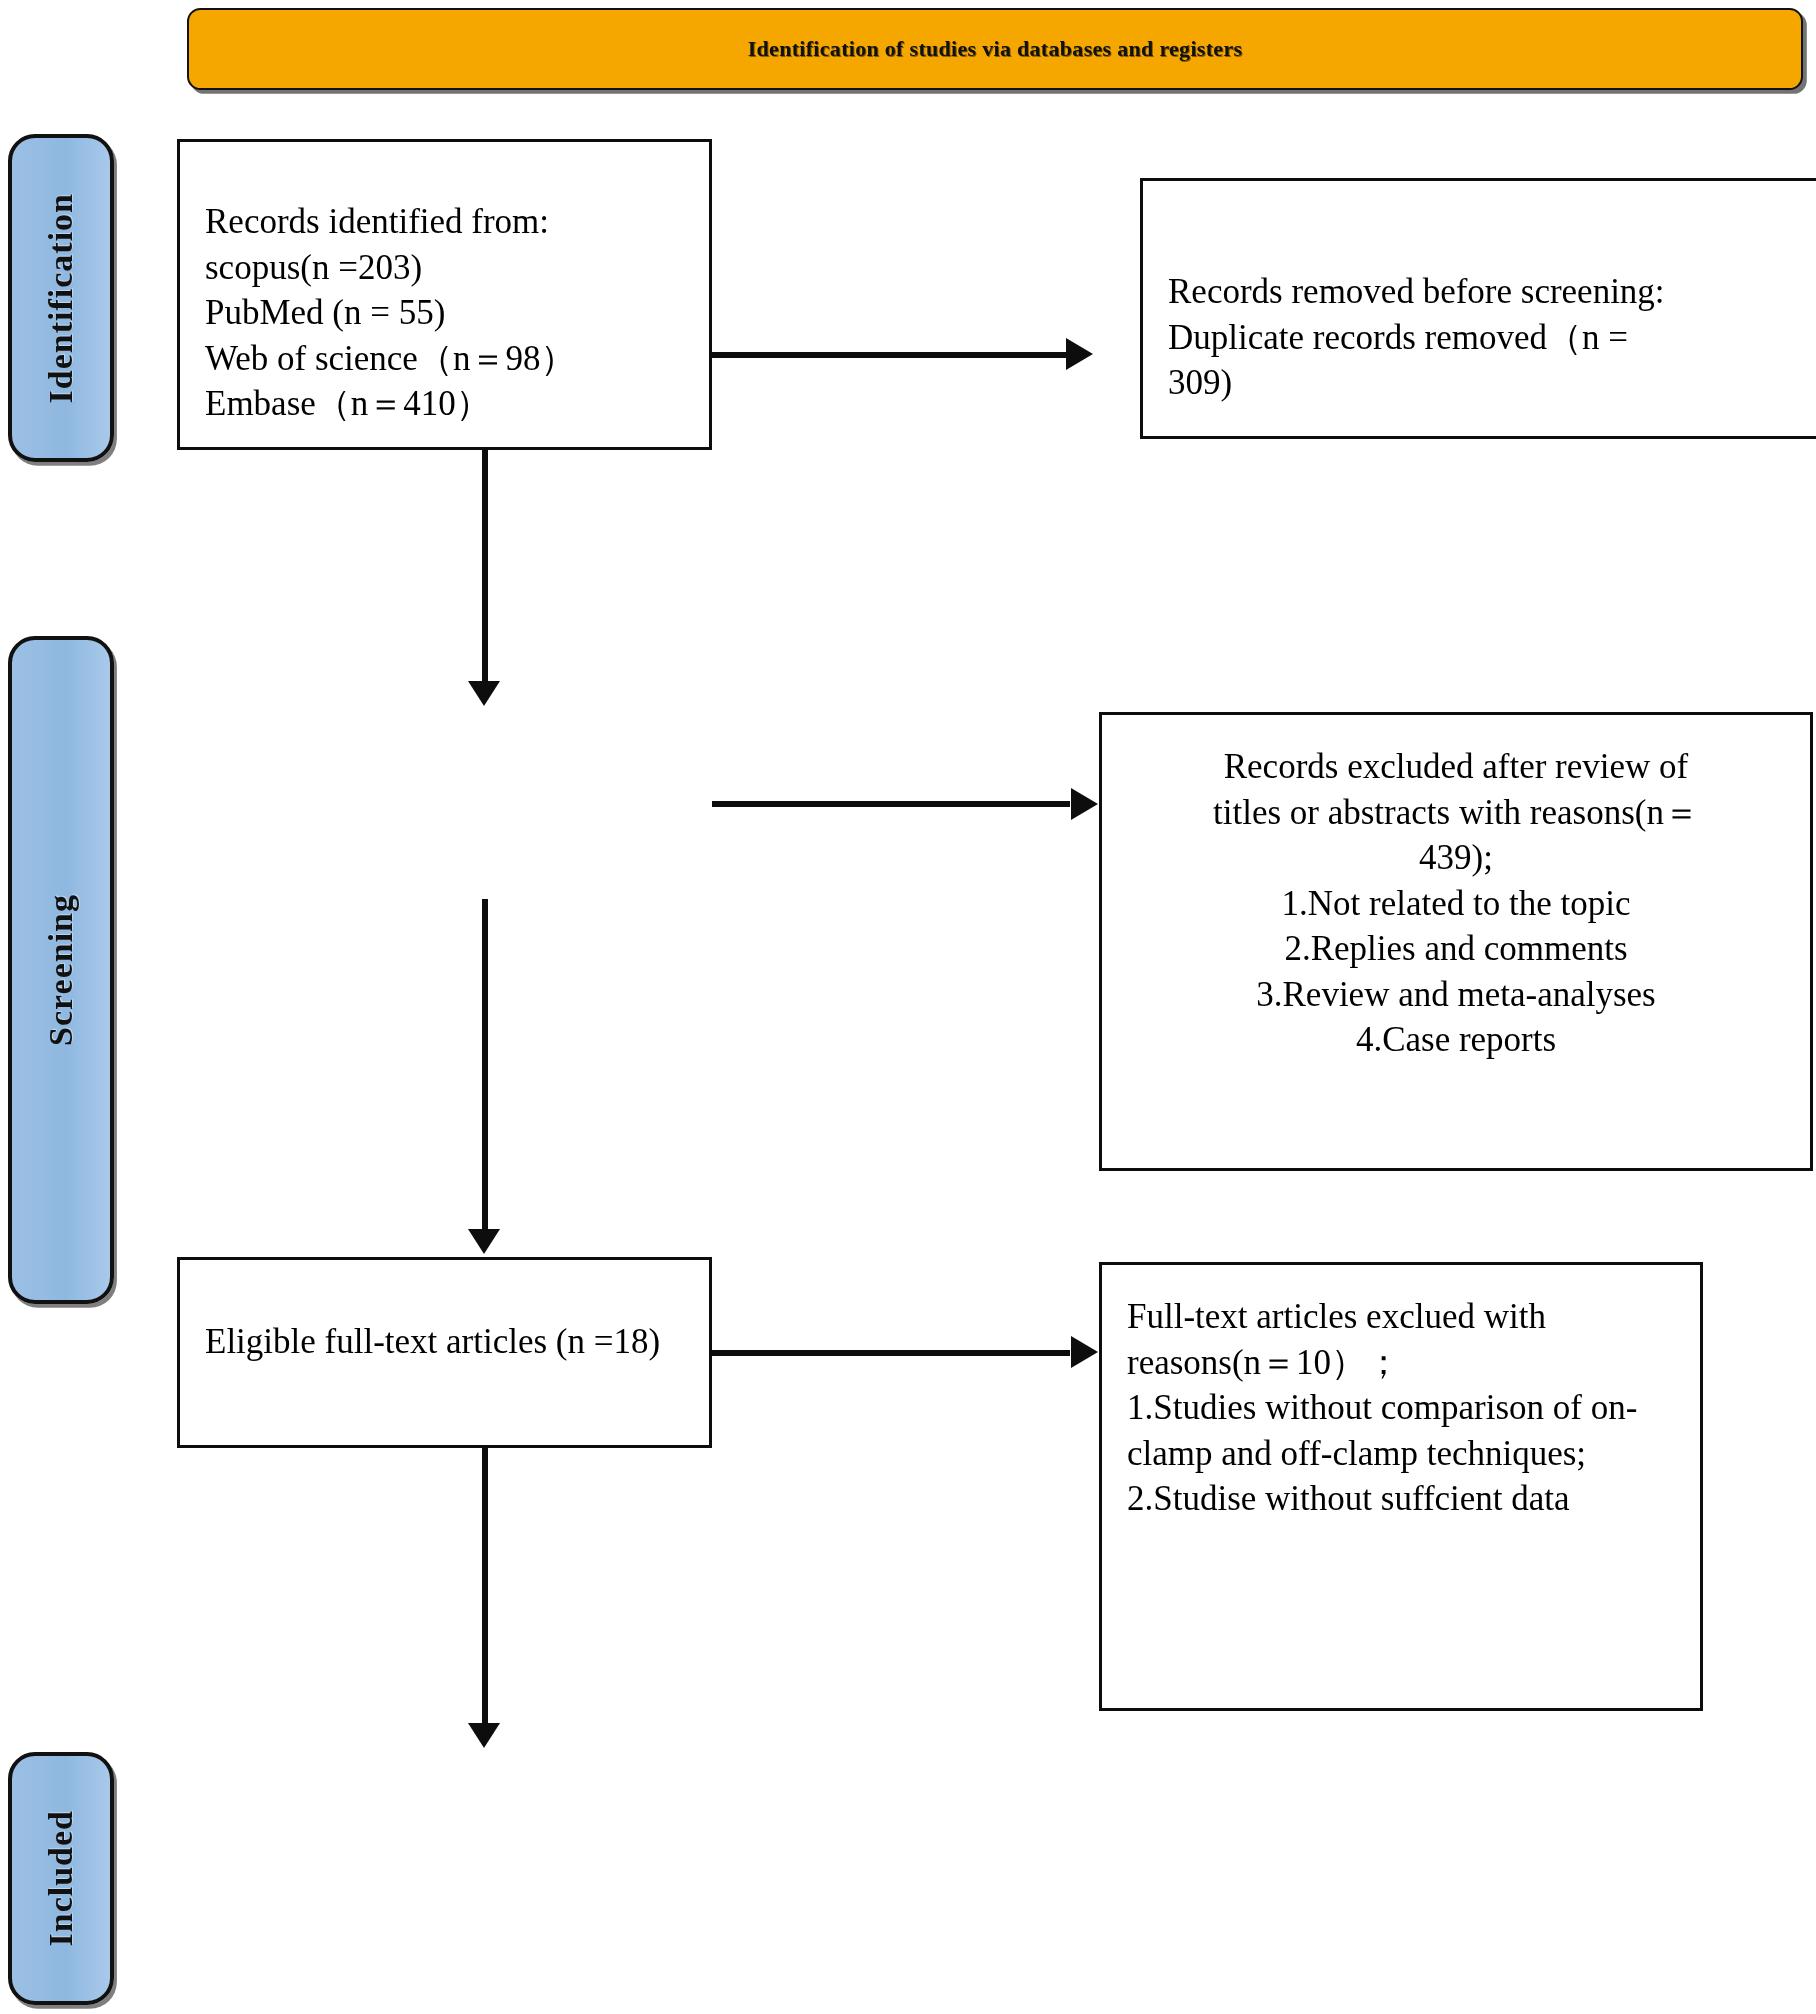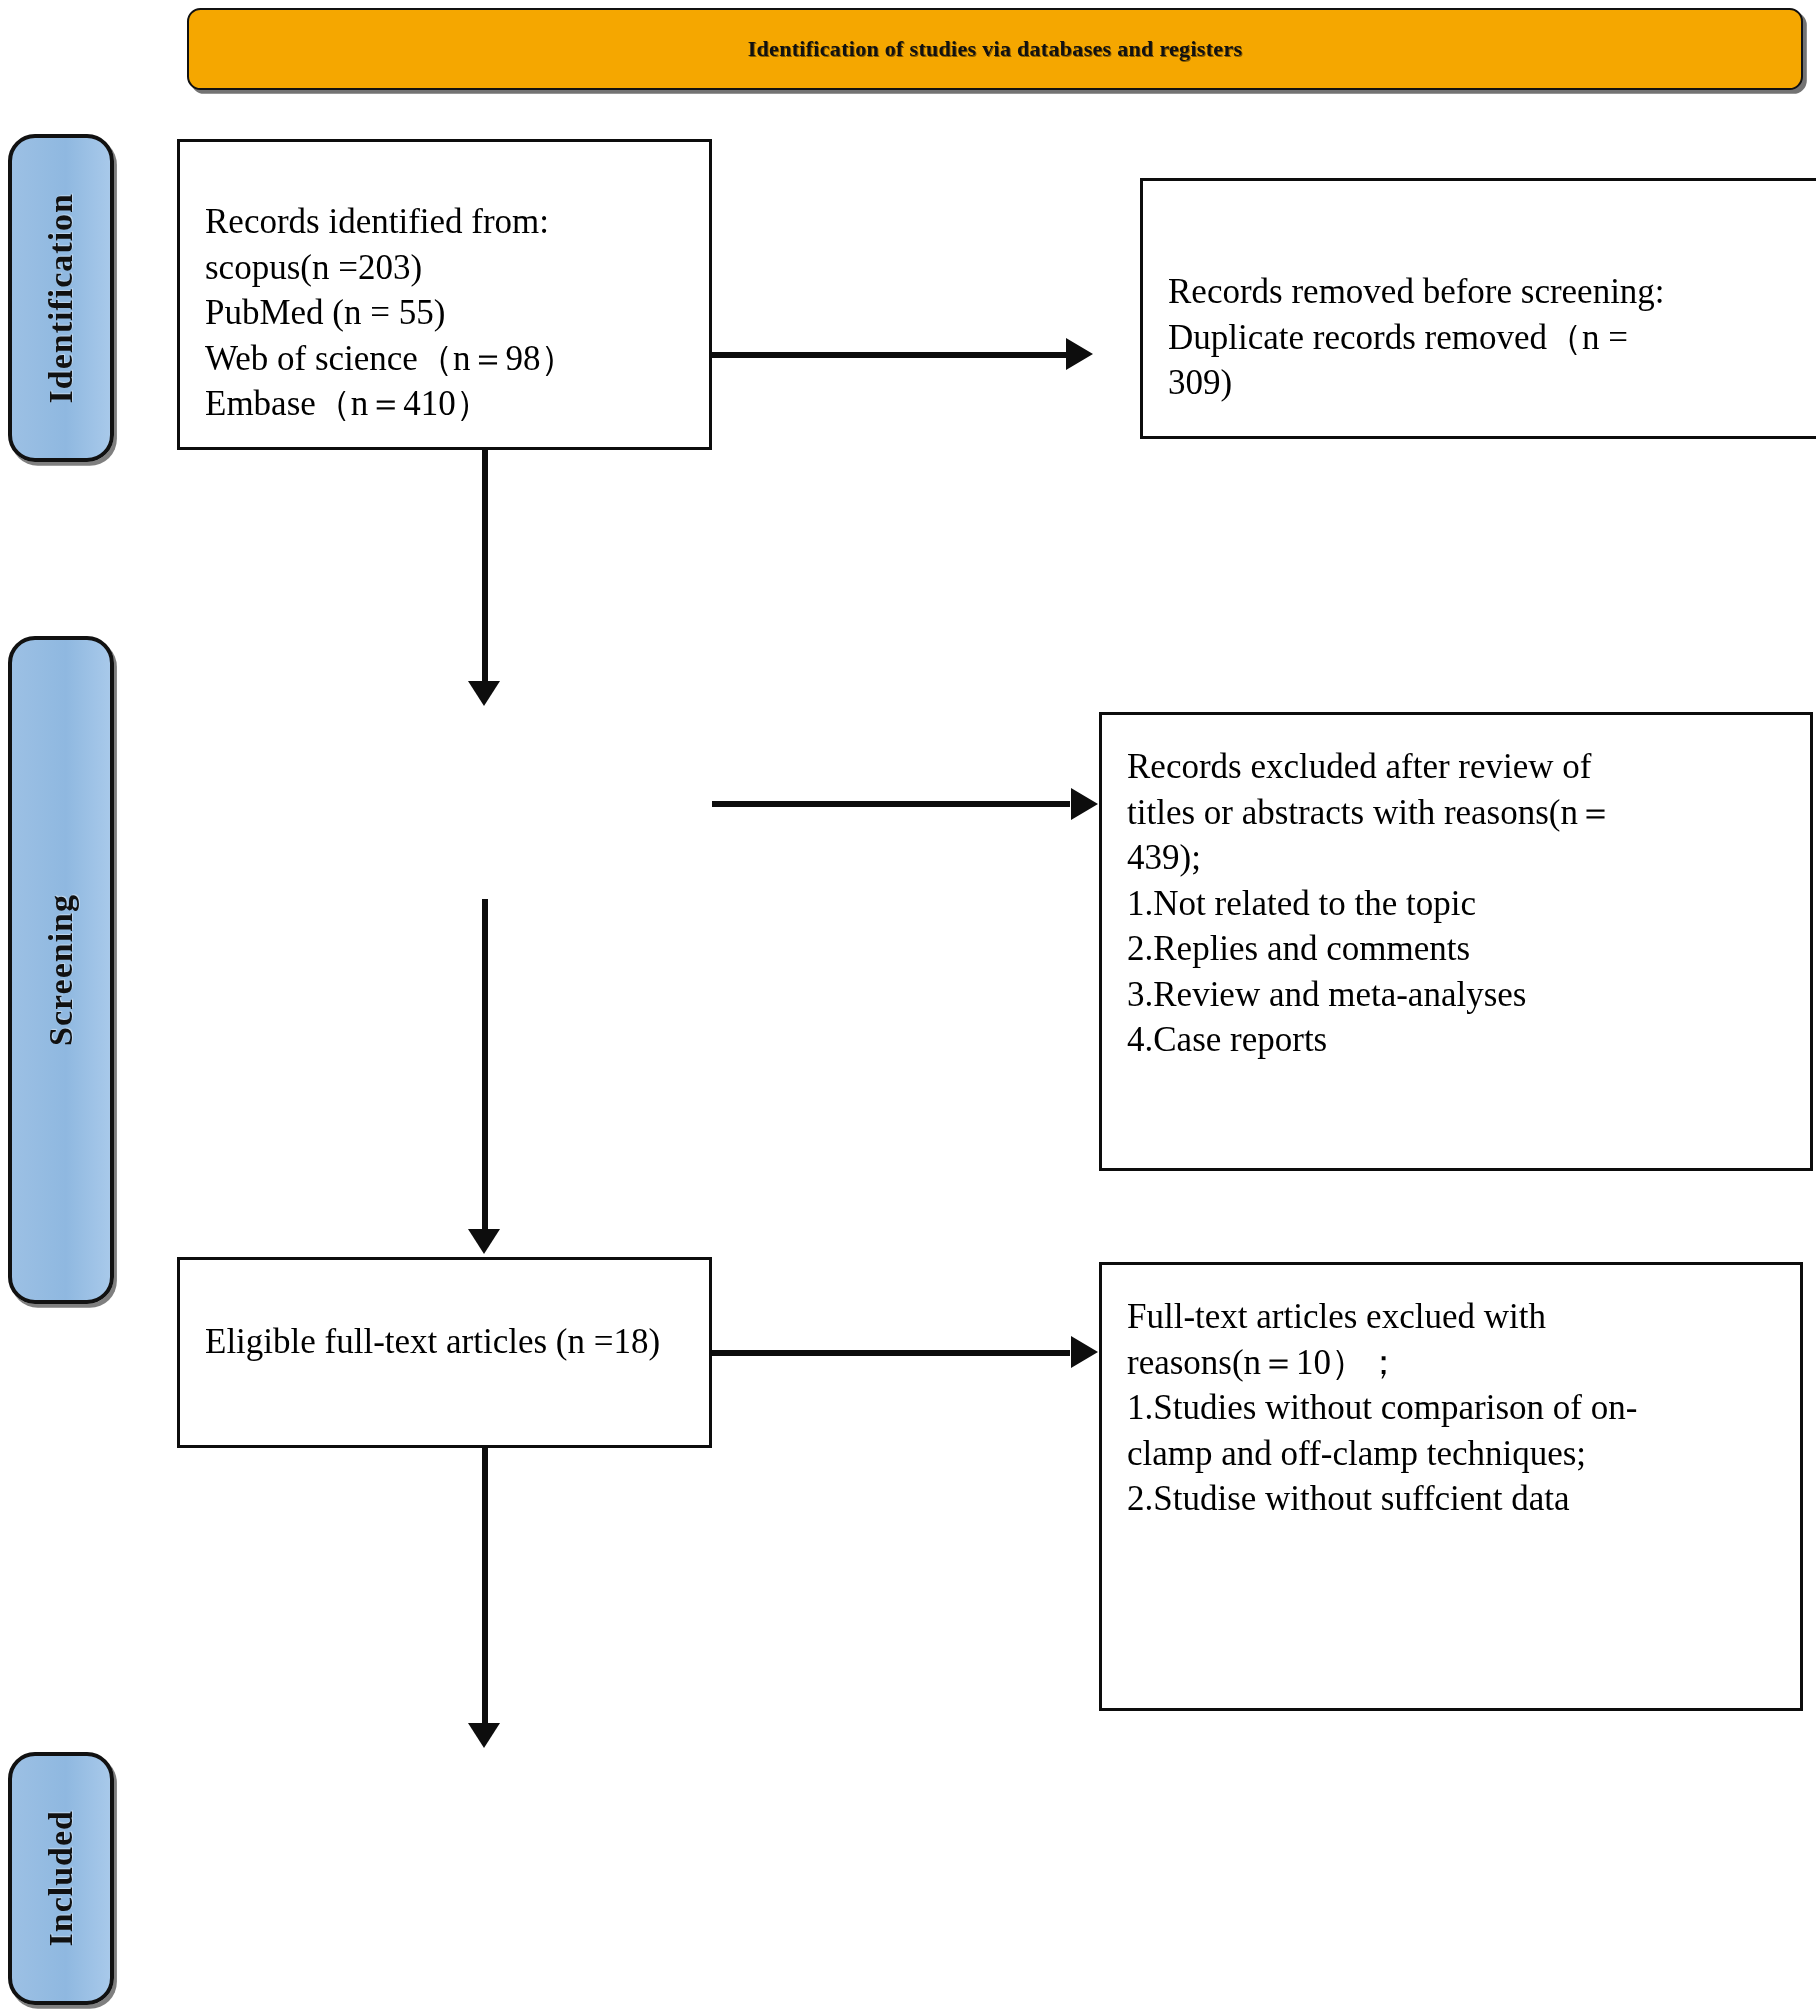--- a/index.html
+++ b/index.html
@@ -60,27 +60,27 @@
 
   #box-identified{left:177px;top:139px;width:535px;height:311px;padding-left:20px;}
   #box-identified .box-inner{top:57px;}
 
   #box-removed{left:1140px;top:134px;width:719px;height:261px;margin-top:44px;}
   #box-removed .box-inner{top:88px;}
 
   #box-screened{left:177px;top:707px;width:535px;height:191px;}
   #box-screened .box-inner{top:59px;}
 
-  #box-excluded-screen{left:1099px;top:712px;width:714px;height:459px;}
+  #box-excluded-screen{left:1099px;top:712px;width:714px;height:459px;text-align:center;}
   #box-excluded-screen .box-inner{top:29px;}
 
   #box-eligible{left:177px;top:1257px;width:535px;height:191px;padding-left:27px;}
   #box-eligible .box-inner{top:59px;}
 
-  #box-excluded-full{left:1099px;top:1262px;width:704px;height:449px;}
+  #box-excluded-full{left:1099px;top:1262px;width:604px;height:449px;}
   #box-excluded-full .box-inner{top:29px;}
 
   #box-included{left:177px;top:1749px;width:535px;height:234px;}
   #box-included .box-inner{top:67px;}
 
   
   .conn{position:absolute;background:#0d0d0d;}
   .v-line{width:5.7px;}
   .h-line{height:5.7px;}
   .arrow-down{

